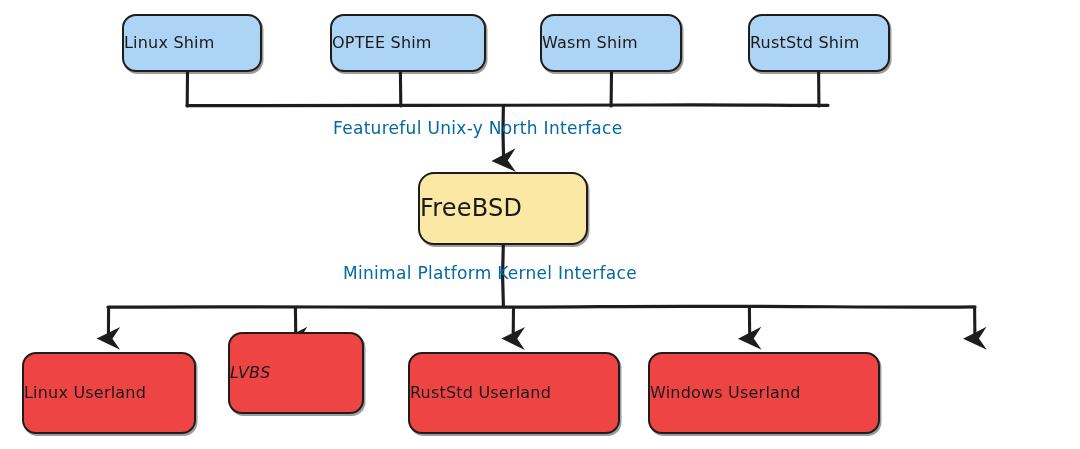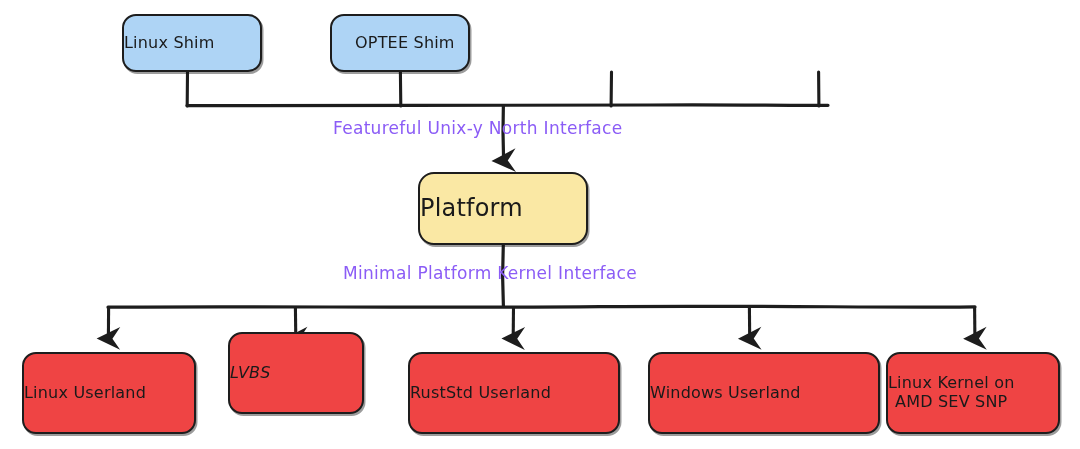--- a/index.html
+++ b/index.html
@@ -51,21 +51,21 @@
     font-size: 24px;
   }
   .node-platform {
     background: #ef4444;
     font-size: 16px;
   }
   .edge-label {
     position: absolute;
     font-family: "DejaVu Sans", sans-serif;
     font-size: 17px;
-    color: #8b5cf6;
+    color: #0369a1;
     white-space: nowrap;
     letter-spacing: 0.3px;
     background: transparent;
   }
 </style>
 </head>
 <body>
 
 <div id="diagram-root">
 
@@ -97,48 +97,50 @@
       <path d="M513.5,307 L513.2,338" marker-end="url(#arrowhead)"></path>
       <path d="M749.4,307 L749.7,338" marker-end="url(#arrowhead)"></path>
       <path d="M974.6,307 L974.9,338" marker-end="url(#arrowhead)"></path>
     </g>
   </svg>
 
   <div class="node node-shim" style="left:122px; top:14px; width:140px; height:58px;">
     <span>Linux Shim</span>
   </div>
 
-  <div class="node node-shim" style="left:330px; top:14px; width:140px; height:58px;padding-left:23px;">
+  <div class="node node-shim" style="left:330px; top:14px; width:156px; height:58px;">
     <span>OPTEE Shim</span>
   </div>
 
+  <div class="node node-shim" style="left:540px; top:14px; width:142px; height:58px;">
+    <span>Wasm Shim</span>
+  </div>
 
+  <div class="node node-shim" style="left:748px; top:14px; width:142px; height:58px;">
+    <span>RustStd Shim</span>
+  </div>
 
   <div class="edge-label" style="left:333px; top:118px;">Featureful Unix-y North Interface</div>
 
   <div class="edge-label" style="left:343px; top:263px;">Minimal Platform Kernel Interface</div>
 
   <div class="node node-core" style="left:418px; top:172px; width:170px; height:73px; border-radius:16px;">
-    <span>Platform</span>
+    <span>FreeBSD</span>
   </div>
 
   <div class="node node-platform" style="left:22px; top:352px; width:174px; height:82px;">
     <span>Linux Userland</span>
   </div>
 
   <div class="node node-platform" style="left:228px; top:332px; width:136px; height:82px;font-style:italic;">
     <span>LVBS</span>
   </div>
 
   <div class="node node-platform" style="left:408px; top:352px; width:212px; height:82px;">
     <span>RustStd Userland</span>
   </div>
 
   <div class="node node-platform" style="left:648px; top:352px; width:232px; height:82px;">
     <span>Windows Userland</span>
   </div>
 
-  <div class="node node-platform" style="left:886px; top:352px; width:174px; height:82px;">
-    <span style="white-space:pre-line;">Linux Kernel on
-AMD SEV SNP</span>
-  </div>
 
 </div>
 
 </body></html>

